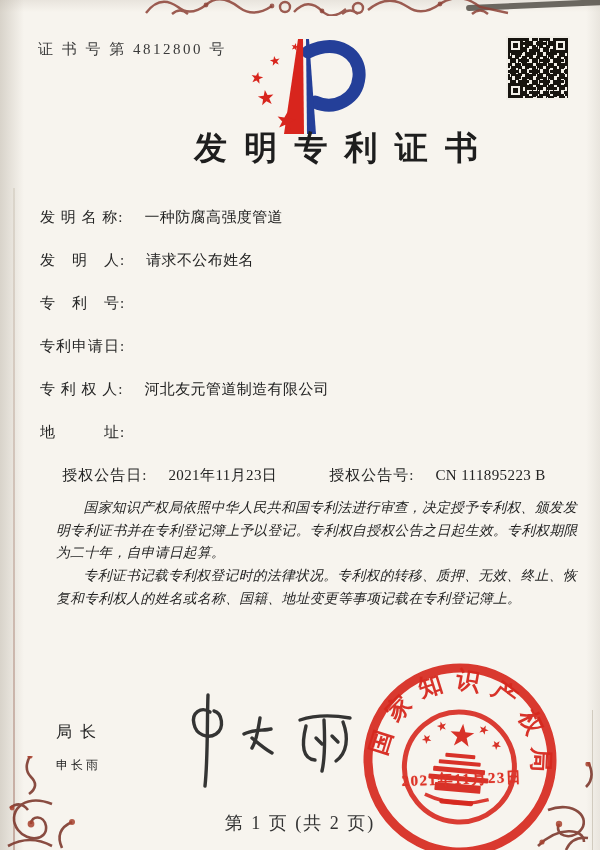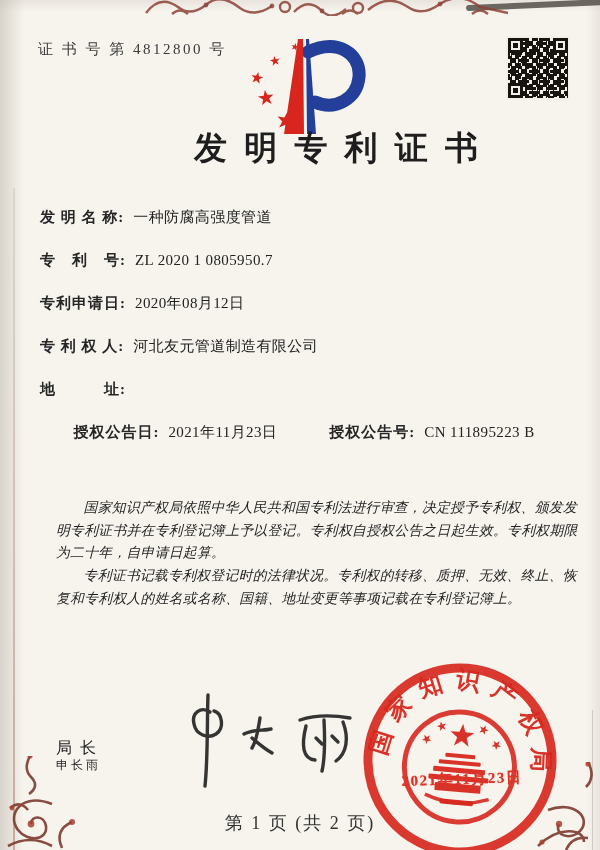--- a/index.html
+++ b/index.html
@@ -35,31 +35,31 @@
   .qr .finder::after { content:""; position:absolute; left:2px; top:2px; width:5px; height:5px; background:#17140f; }
   .qr .f-tl { left:0; top:0; } .qr .f-tr { right:0; top:0; } .qr .f-bl { left:0; bottom:0; }
 
   .logo { position:absolute; left:238px; top:36px; }
 
   .title { position:absolute; left:0; top:126px; width:100%; text-align:center;
     font-size:33px; font-weight:bold; letter-spacing:.52em; text-indent:.52em; color:#1e1e1e;margin-left:36px; }
 
   .rows { position:absolute; left:40px; top:206px; width:528px; font-size:15px; }
   .row { display:flex; align-items:flex-start; height:43px; line-height:22px; }
-  .row .lab { white-space:pre; letter-spacing:1px; font-weight:bold; color:#262626; }
-  .row .val { margin-left:9px; letter-spacing:.4px; color:#222; }
+  .row .lab { white-space:pre; letter-spacing:1px; font-weight:normal; color:#262626; }
+  .row .val { margin-left:21px; letter-spacing:.4px; color:#222; }
   .row.double { justify-content:center; }
   .row.double .pair { display:flex; }
   .row.double .pair + .pair { margin-left:52px; }
 
   .body-text { position:absolute; left:56px; top:497px; width:524px;
     font-size:13.8px; line-height:1.64; font-style:italic; color:#242424; }
   .body-text p { margin:0; text-indent:2em; letter-spacing:.3px; }
 
-  .sig-title { position:absolute; left:56px; top:738px; font-size:16px; letter-spacing:8px; color:#222; }
+  .sig-title { position:absolute; left:56px; top:722px; font-size:16px; letter-spacing:8px; color:#222; }
   .sig-name  { position:absolute; left:56px; top:757px; font-size:12px; letter-spacing:3px; color:#222; }
   .signature { position:absolute; left:172px; top:690px; }
 
   .seal { position:absolute; left:360px; top:660px; width:200px; height:200px; transform:rotate(5deg); }
   .seal-date { position:absolute; left:366px; top:770px; width:192px; text-align:center;
     color:#dd3428; font-size:15px; font-weight:bold; letter-spacing:1.5px;
     transform:rotate(-2deg); text-shadow:0 0 1px rgba(221,52,40,.6); }
 
   .footer { position:absolute; left:0; top:811px; width:100%; text-align:center;
     font-size:18px; letter-spacing:2px; color:#333; }
@@ -121,26 +121,28 @@
   </div>
 
   <div class="title">发明专利证书</div>
 
   <div class="rows">
     <div class="row">
       <span class="lab">发 明 名 称:</span>
       <span class="val">一种防腐高强度管道</span>
     </div>
     <div class="row">
+      <span class="lab">发　明　人:</span>
+      <span class="val">请求不公布姓名</span>
+    </div>
+    <div class="row">
       <span class="lab">专　利　号:</span>
-      <span class="val">ZL 2020 1 0805950.7</span>
     </div>
     <div class="row">
       <span class="lab">专利申请日:</span>
-      <span class="val">2020年08月12日</span>
     </div>
     <div class="row">
       <span class="lab">专 利 权 人:</span>
       <span class="val">河北友元管道制造有限公司</span>
     </div>
     <div class="row">
       <span class="lab">地　　　址:</span>
     </div>
     <div class="row double">
       <span class="pair">

